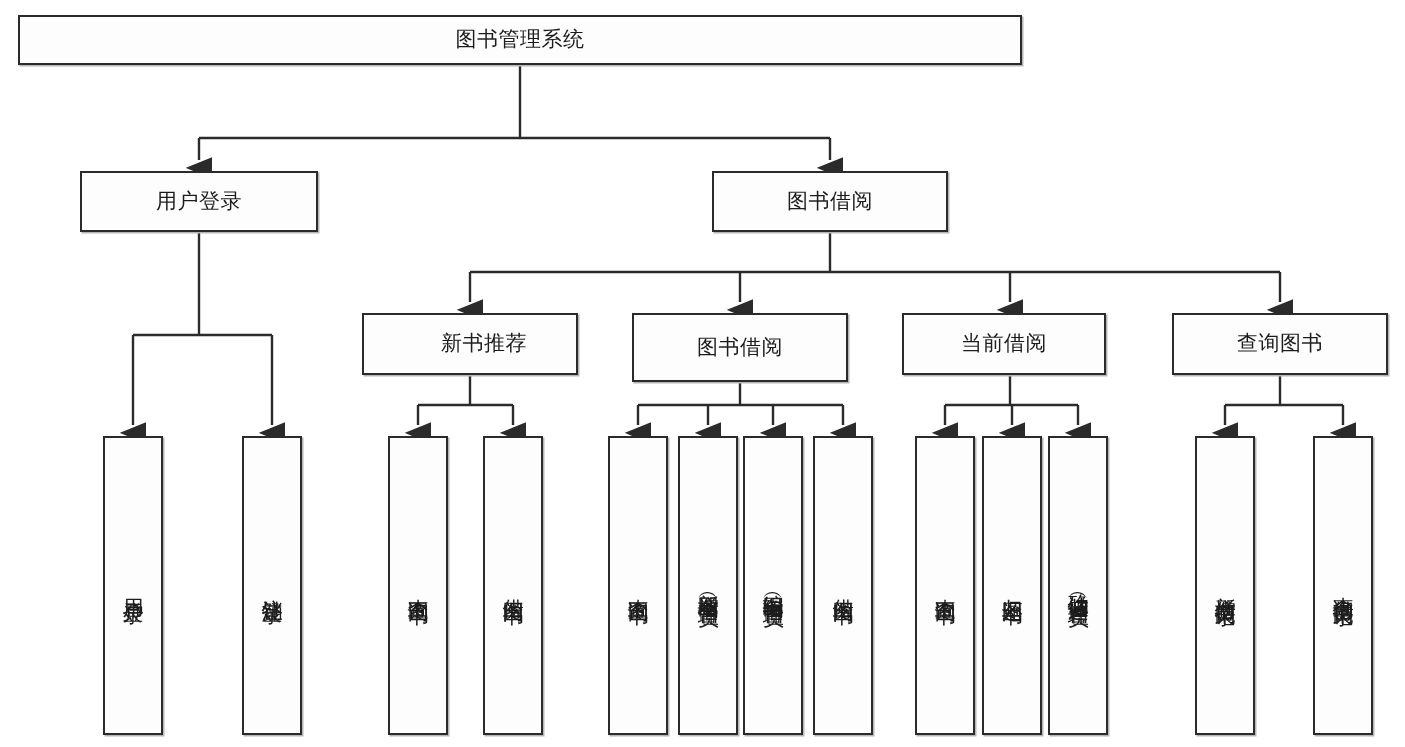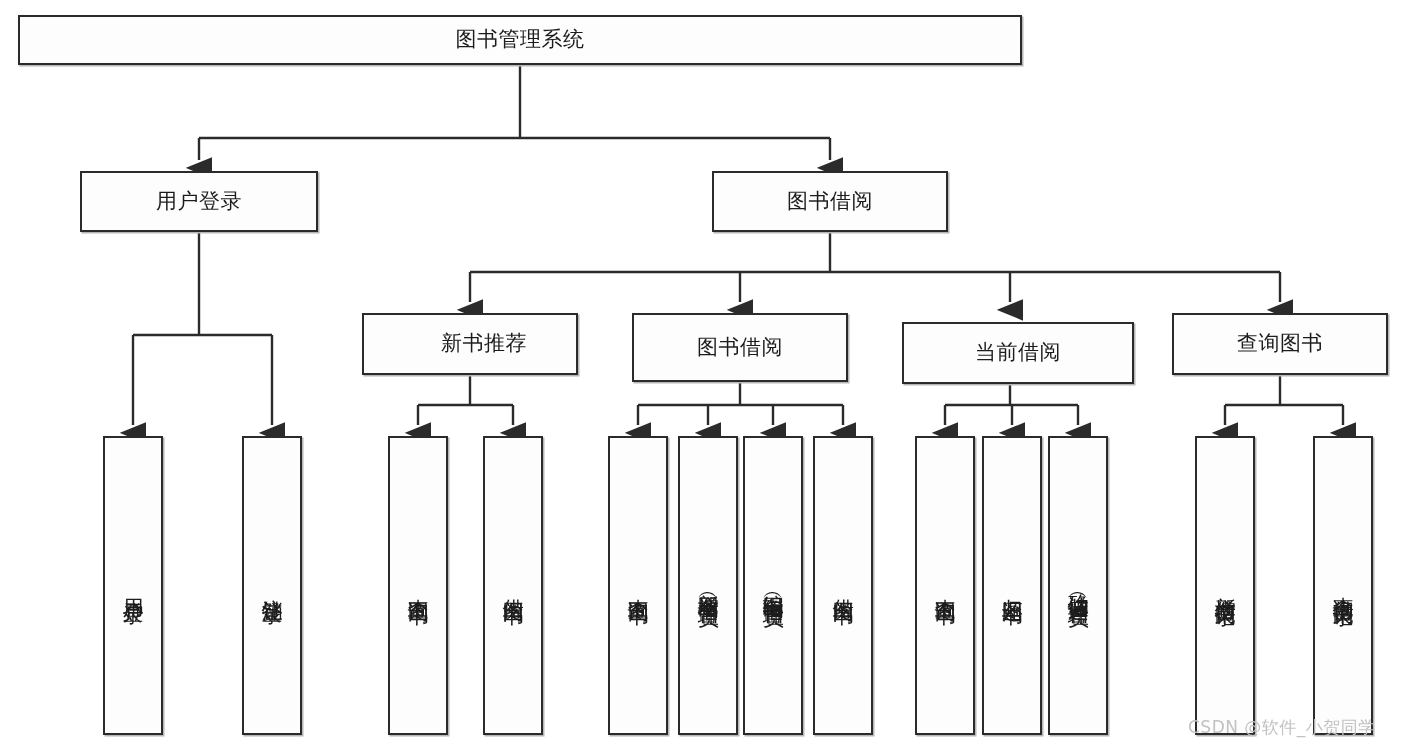--- a/index.html
+++ b/index.html
@@ -121,21 +121,21 @@
       </div>
       <div class="node horiz" style="left: 712px; top: 171px; width: 236px; height: 61px;">
         <span class="label">图书借阅</span>
       </div>
       <div class="node horiz" style="left: 362px; top: 313px; width: 216px; height: 62px; padding-left: 28px;">
         <span class="label">新书推荐</span>
       </div>
       <div class="node horiz" style="left: 632px; top: 313px; width: 216px; height: 69px;">
         <span class="label">图书借阅</span>
       </div>
-      <div class="node horiz" style="left: 902px; top: 313px; width: 232px; height: 62px; margin-top: 9px;">
+      <div class="node horiz" style="left: 902px; top: 313px; width: 204px; height: 62px;">
         <span class="label">当前借阅</span>
       </div>
       <div class="node horiz" style="left: 1172px; top: 313px; width: 216px; height: 62px;">
         <span class="label">查询图书</span>
       </div>
       <div class="node vert" style="left: 103px; top: 436px; width: 60px; height: 299px;">
         <span class="label">用户登录</span>
       </div>
       <div class="node vert" style="left: 242px; top: 436px; width: 60px; height: 299px;">
         <span class="label">注销登录</span>
@@ -168,15 +168,14 @@
         <span class="label">确认归还（管理员）</span>
       </div>
       <div class="node vert" style="left: 1195px; top: 436px; width: 60px; height: 299px;">
         <span class="label">新增借阅记录</span>
       </div>
       <div class="node vert" style="left: 1313px; top: 436px; width: 60px; height: 299px;">
         <span class="label">查询借阅记录</span>
       </div>
     </div>
 
-  <div class="watermark" style="left: 1188px; top: 716px;">CSDN @软件_小贺同学</div>
 
 </div>
 
 </body></html>

